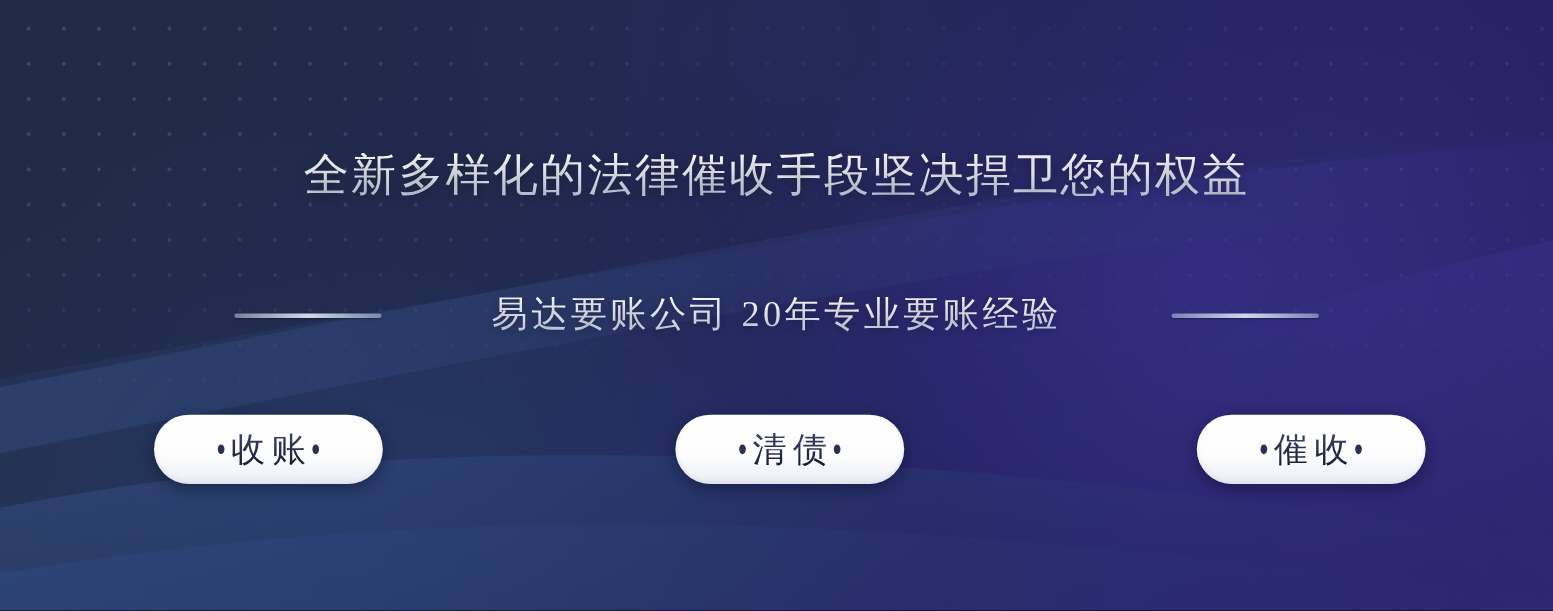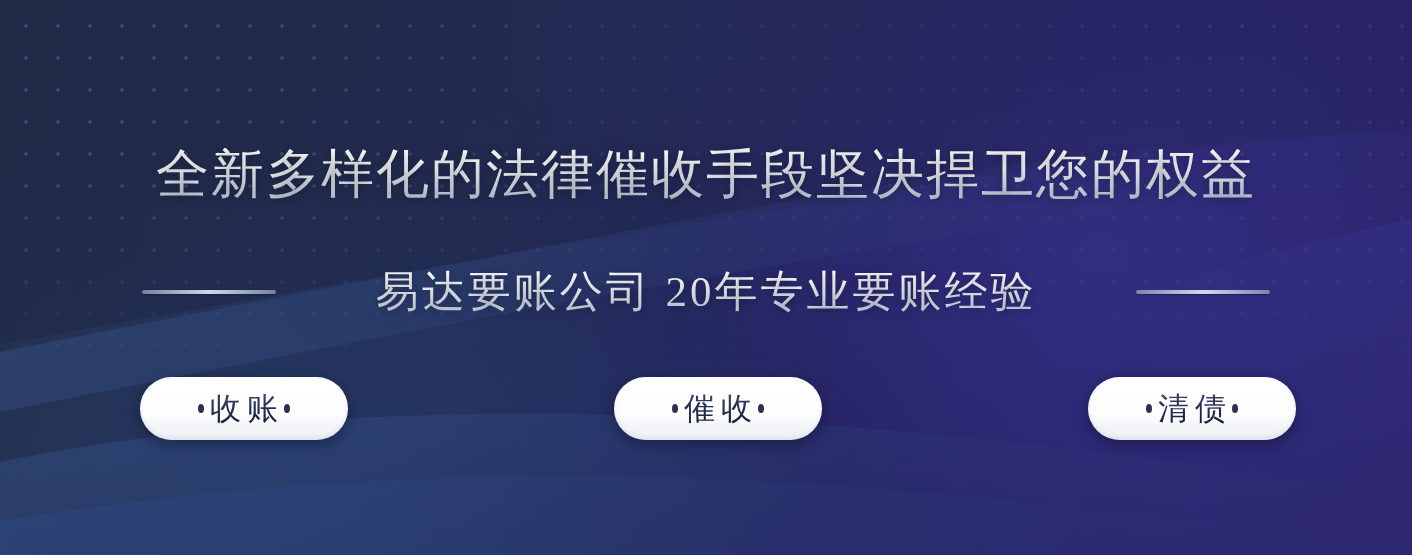--- a/index.html
+++ b/index.html
@@ -71,21 +71,21 @@
     flex-direction: column;
     align-items: center;
   }
 
   .headline {
     position: absolute;
     top: 112px;
     left: 0;
     right: 0;
     text-align: center;
-    font-size: 53px;
+    font-size: 41px;
     letter-spacing: 2px;
     line-height: 1;
     color: #e9eef8;
     background: linear-gradient(180deg, #ffffff 0%, #f2f5fb 42%, #b9c4d8 100%);
     -webkit-background-clip: text;
     background-clip: text;
     -webkit-text-fill-color: transparent;
     text-shadow: 0 2px 10px rgba(0,0,0,0.30);
     white-space: nowrap;
     font-weight: 400;
@@ -105,21 +105,21 @@
   .rule {
     width: 134px;
     height: 4px;
     border-radius: 2px;
     background: linear-gradient(90deg, rgba(186,198,222,0.55), rgba(216,226,244,0.95), rgba(186,198,222,0.55));
     box-shadow: 0 1px 2px rgba(0,0,0,0.35);
     flex: none;
   }
 
   .subtitle {
-    font-size: 43px;
+    font-size: 33px;
     letter-spacing: 3px;
     line-height: 1;
     white-space: nowrap;
     color: #edf1f9;
     background: linear-gradient(180deg, #ffffff 0%, #eef2f9 45%, #c3cddf 100%);
     -webkit-background-clip: text;
     background-clip: text;
     -webkit-text-fill-color: transparent;
     text-shadow: 0 2px 8px rgba(0,0,0,0.28);
   }
@@ -233,25 +233,25 @@
 
       <div class="pill">
         <span class="dot"></span>
         <span class="pill-label">收账</span>
         <span class="dot"></span>
       </div>
 
 
       <div class="pill">
         <span class="dot"></span>
+        <span class="pill-label">清债</span>
+        <span class="dot"></span>
+      </div>
+
+      <div class="pill">
+        <span class="dot"></span>
         <span class="pill-label">催收</span>
-        <span class="dot"></span>
-      </div>
-
-      <div class="pill">
-        <span class="dot"></span>
-        <span class="pill-label">清债</span>
         <span class="dot"></span>
       </div>
 
     </div>
   </div>
 </div>
 
 </body></html>

